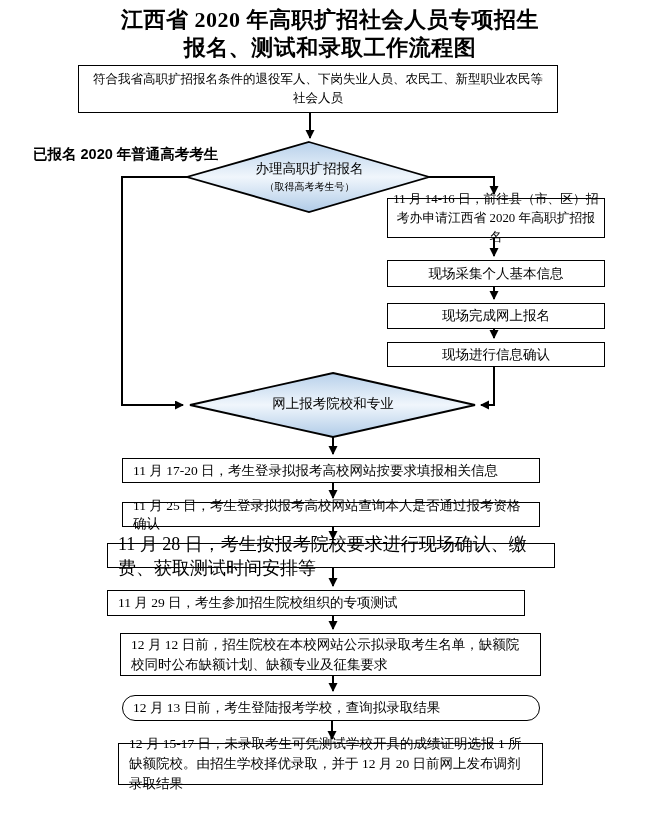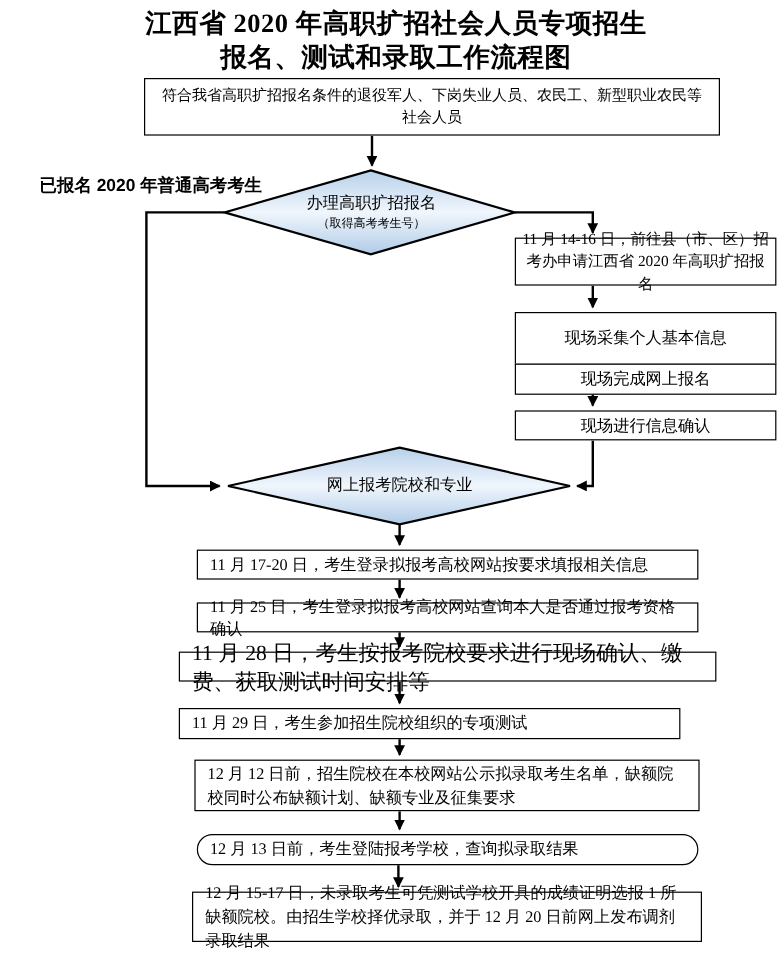--- a/index.html
+++ b/index.html
@@ -2,21 +2,21 @@
 <html><head>
 <meta charset="utf-8">
 <style>
   html,body{margin:0;padding:0;background:#fff;}
   #page{position:relative;width:649px;height:814px;background:#ffffff;overflow:hidden;
         font-family:"Liberation Serif","DejaVu Serif",serif;color:#000;}
   .abs{position:absolute;}
   #title{left:20px;top:6px;width:620px;text-align:center;font-weight:700;
          font-size:22px;line-height:28px;letter-spacing:0.5px;}
   .fbox{position:absolute;border:1.5px solid #000;background:#fff;box-sizing:border-box;
-        display:flex;align-items:center;justify-content:center;text-align:center;margin-left:42px;}
+        display:flex;align-items:center;justify-content:center;text-align:center;}
   .fbox.leftalign{justify-content:flex-start;text-align:left;padding:0 10px;}
   .blabel{position:absolute;font-weight:700;font-size:14.5px;white-space:nowrap;
           font-family:"Liberation Sans","DejaVu Sans",sans-serif;}
   .dlabel{position:absolute;text-align:center;line-height:16px;}
   svg{position:absolute;left:0;top:0;}
 </style>
 </head>
 <body>
 
 <div id="page">
@@ -58,21 +58,21 @@
   </div>
 
   <div class="fbox" style="left:78px;top:65px;width:480px;height:48px;font-size:12.5px;line-height:19px;padding:0 14px;">符合我省高职扩招报名条件的退役军人、下岗失业人员、农民工、新型职业农民等社会人员</div>
 
   <div class="blabel" style="left:33px;top:145px;">已报名 2020 年普通高考考生</div>
 
   <div class="dlabel" style="left:237px;top:161px;width:145px;font-size:13.5px;">办理高职扩招报名</div>
   <div class="dlabel" style="left:237px;top:179px;width:145px;font-size:10px;">（取得高考考生号）</div>
 
   <div class="fbox" style="left:387px;top:198px;width:218px;height:40px;font-size:12.8px;line-height:19px;padding:0 4px;">11 月 14-16 日，前往县（市、区）招考办申请江西省 2020 年高职扩招报名</div>
-  <div class="fbox" style="left:387px;top:260px;width:218px;height:44px;font-size:13.5px;">现场采集个人基本信息</div>
+  <div class="fbox" style="left:387px;top:260px;width:218px;height:27px;font-size:13.5px;">现场采集个人基本信息</div>
   <div class="fbox" style="left:387px;top:303px;width:218px;height:26px;font-size:13.5px;">现场完成网上报名</div>
   <div class="fbox" style="left:387px;top:342px;width:218px;height:25px;font-size:13.5px;">现场进行信息确认</div>
 
   <div class="dlabel" style="left:258px;top:396px;width:150px;font-size:13.5px;">网上报考院校和专业</div>
 
   <div class="fbox leftalign" style="left:122px;top:458px;width:418px;height:25px;font-size:13.5px;">11 月 17-20 日，考生登录拟报考高校网站按要求填报相关信息</div>
   <div class="fbox leftalign" style="left:122px;top:502px;width:418px;height:25px;font-size:13.5px;">11 月 25 日，考生登录拟报考高校网站查询本人是否通过报考资格确认</div>
   <div class="fbox leftalign" style="left:107px;top:543px;width:448px;height:25px;font-size:18px;">11 月 28 日，考生按报考院校要求进行现场确认、缴费、获取测试时间安排等</div>
   <div class="fbox leftalign" style="left:107px;top:590px;width:418px;height:26px;font-size:13.5px;">11 月 29 日，考生参加招生院校组织的专项测试</div>
   <div class="fbox leftalign" style="left:120px;top:633px;width:421px;height:43px;font-size:13.5px;line-height:20px;">12 月 12 日前，招生院校在本校网站公示拟录取考生名单，缺额院校同时公布缺额计划、缺额专业及征集要求</div>

